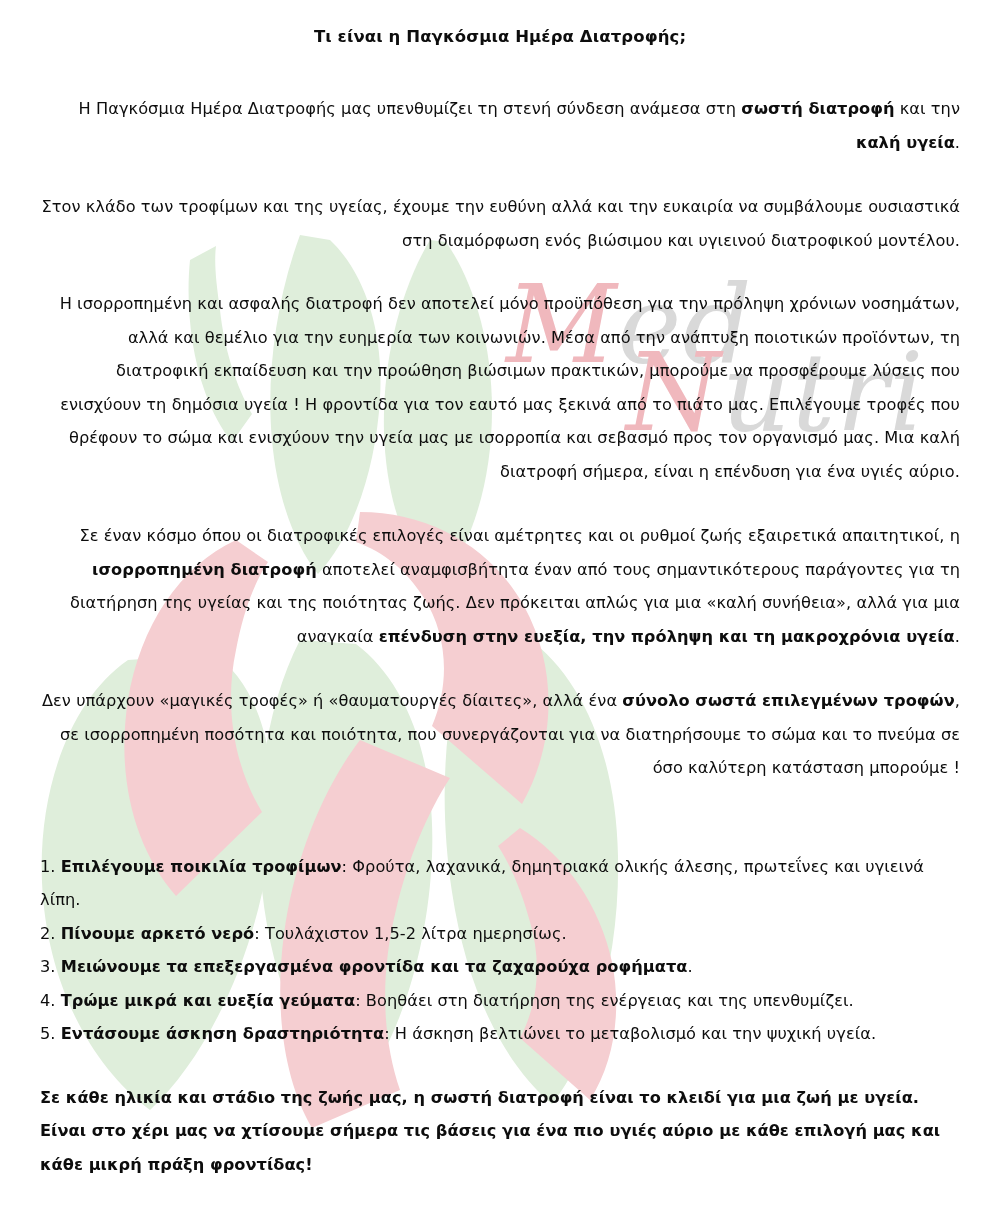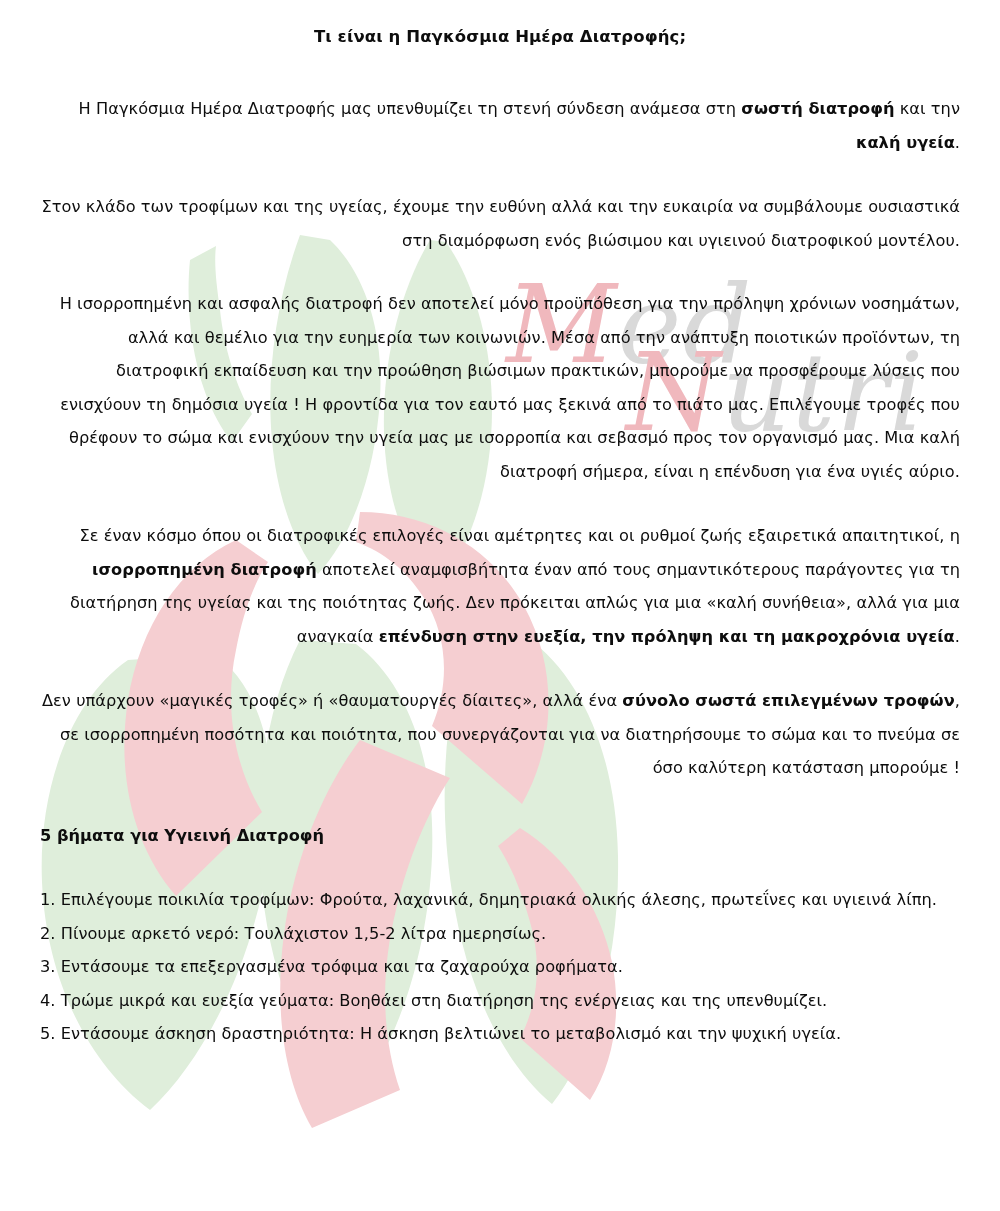--- a/index.html
+++ b/index.html
@@ -103,21 +103,21 @@
     margin: 0;
     padding: 0;
     list-style: none;
   }
   ol#steps-list li {
     font-size: 16.2px;
     line-height: 33.5px;
     letter-spacing: 0.05px;
   }
   ol#steps-list li .num { font-weight: normal; }
-  ol#steps-list li .lead { font-weight: normal; }
+  ol#steps-list li .lead { font-weight: bold; }
 
   p#closing {
     margin: 0;
     font-size: 16.2px;
     font-weight: bold;
     line-height: 33.5px;
     letter-spacing: 0.05px;
   }
 </style>
 </head>
@@ -188,29 +188,29 @@
     <div class="gap-4"></div>
 
     <p class="para"><span>Σε έναν κόσμο όπου οι διατροφικές επιλογές είναι αμέτρητες και οι ρυθμοί ζωής εξαιρετικά απαιτητικοί, η </span><b>ισορροπημένη διατροφή</b><span> αποτελεί αναμφισβήτητα έναν από τους σημαντικότερους παράγοντες για τη διατήρηση της υγείας και της ποιότητας ζωής. Δεν πρόκειται απλώς για μια «καλή συνήθεια», αλλά για μια αναγκαία </span><b>επένδυση στην ευεξία, την πρόληψη και τη μακροχρόνια υγεία</b><span>.</span></p>
 
     <div class="gap-5"></div>
 
     <p class="para"><span>Δεν υπάρχουν «μαγικές τροφές» ή «θαυματουργές δίαιτες», αλλά ένα </span><b>σύνολο σωστά επιλεγμένων τροφών</b><span>, σε ισορροπημένη ποσότητα και ποιότητα, που συνεργάζονται για να διατηρήσουμε  το σώμα και το πνεύμα σε όσο καλύτερη κατάσταση μπορούμε !</span></p>
 
     <div class="gap-6"></div>
 
-    <h2 id="steps-heading">5 βήματα για Υγιεινή Διατροφή</h2>
 
     <div class="gap-7"></div>
 
     <ol id="steps-list">
       <li><span class="num">1. </span><span class="lead">Επιλέγουμε ποικιλία τροφίμων</span><span class="rest">: Φρούτα, λαχανικά, δημητριακά ολικής άλεσης, πρωτεΐνες και υγιεινά λίπη.</span></li>
       <li><span class="num">2. </span><span class="lead">Πίνουμε  αρκετό νερό</span><span class="rest">: Τουλάχιστον 1,5-2 λίτρα ημερησίως.</span></li>
-      <li><span class="num">3. </span><span class="lead">Εντάσουμε τα επεξεργασμένα τρόφιμα και τα ζαχαρούχα ροφήματα</span><span class="rest">.</span></li>
+      <li><span class="num">3. </span><span class="lead">Μειώνουμε τα επεξεργασμένα φροντίδα και τα ζαχαρούχα ροφήματα</span><span class="rest">.</span></li>
       <li><span class="num">4. </span><span class="lead">Τρώμε μικρά και ευεξία γεύματα</span><span class="rest">: Βοηθάει στη διατήρηση της ενέργειας και της υπενθυμίζει.</span></li>
       <li><span class="num">5. </span><span class="lead">Εντάσουμε  άσκηση δραστηριότητα</span><span class="rest">: Η άσκηση βελτιώνει το μεταβολισμό και την ψυχική υγεία.</span></li>
     </ol>
 
     <div class="gap-8"></div>
 
+    <p id="closing">Σε κάθε ηλικία και στάδιο της ζωής μας, η σωστή διατροφή είναι το κλειδί για μια ζωή με υγεία. Είναι στο χέρι μας να χτίσουμε σήμερα τις βάσεις για ένα πιο υγιές αύριο  με κάθε επιλογή μας και κάθε μικρή πράξη φροντίδας!</p>
 
   </div>
 </div>
 
 </body></html>

